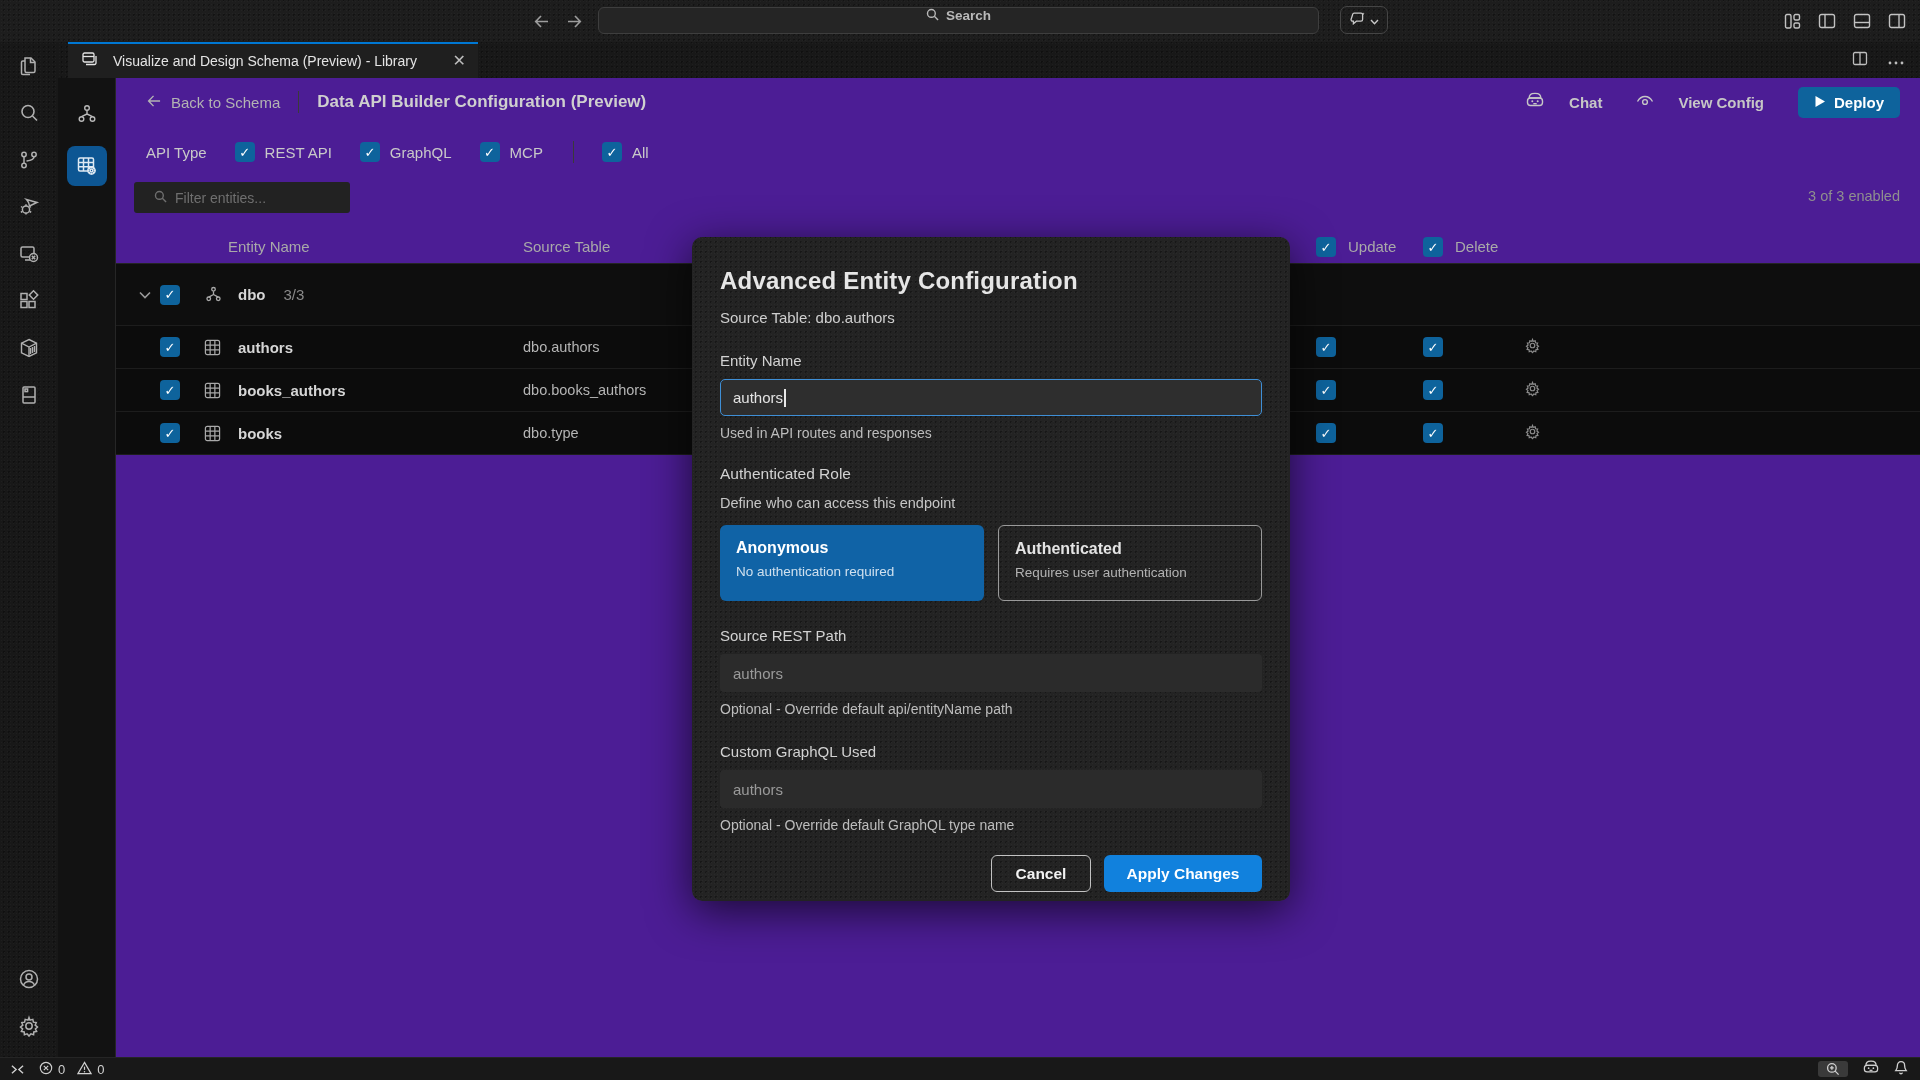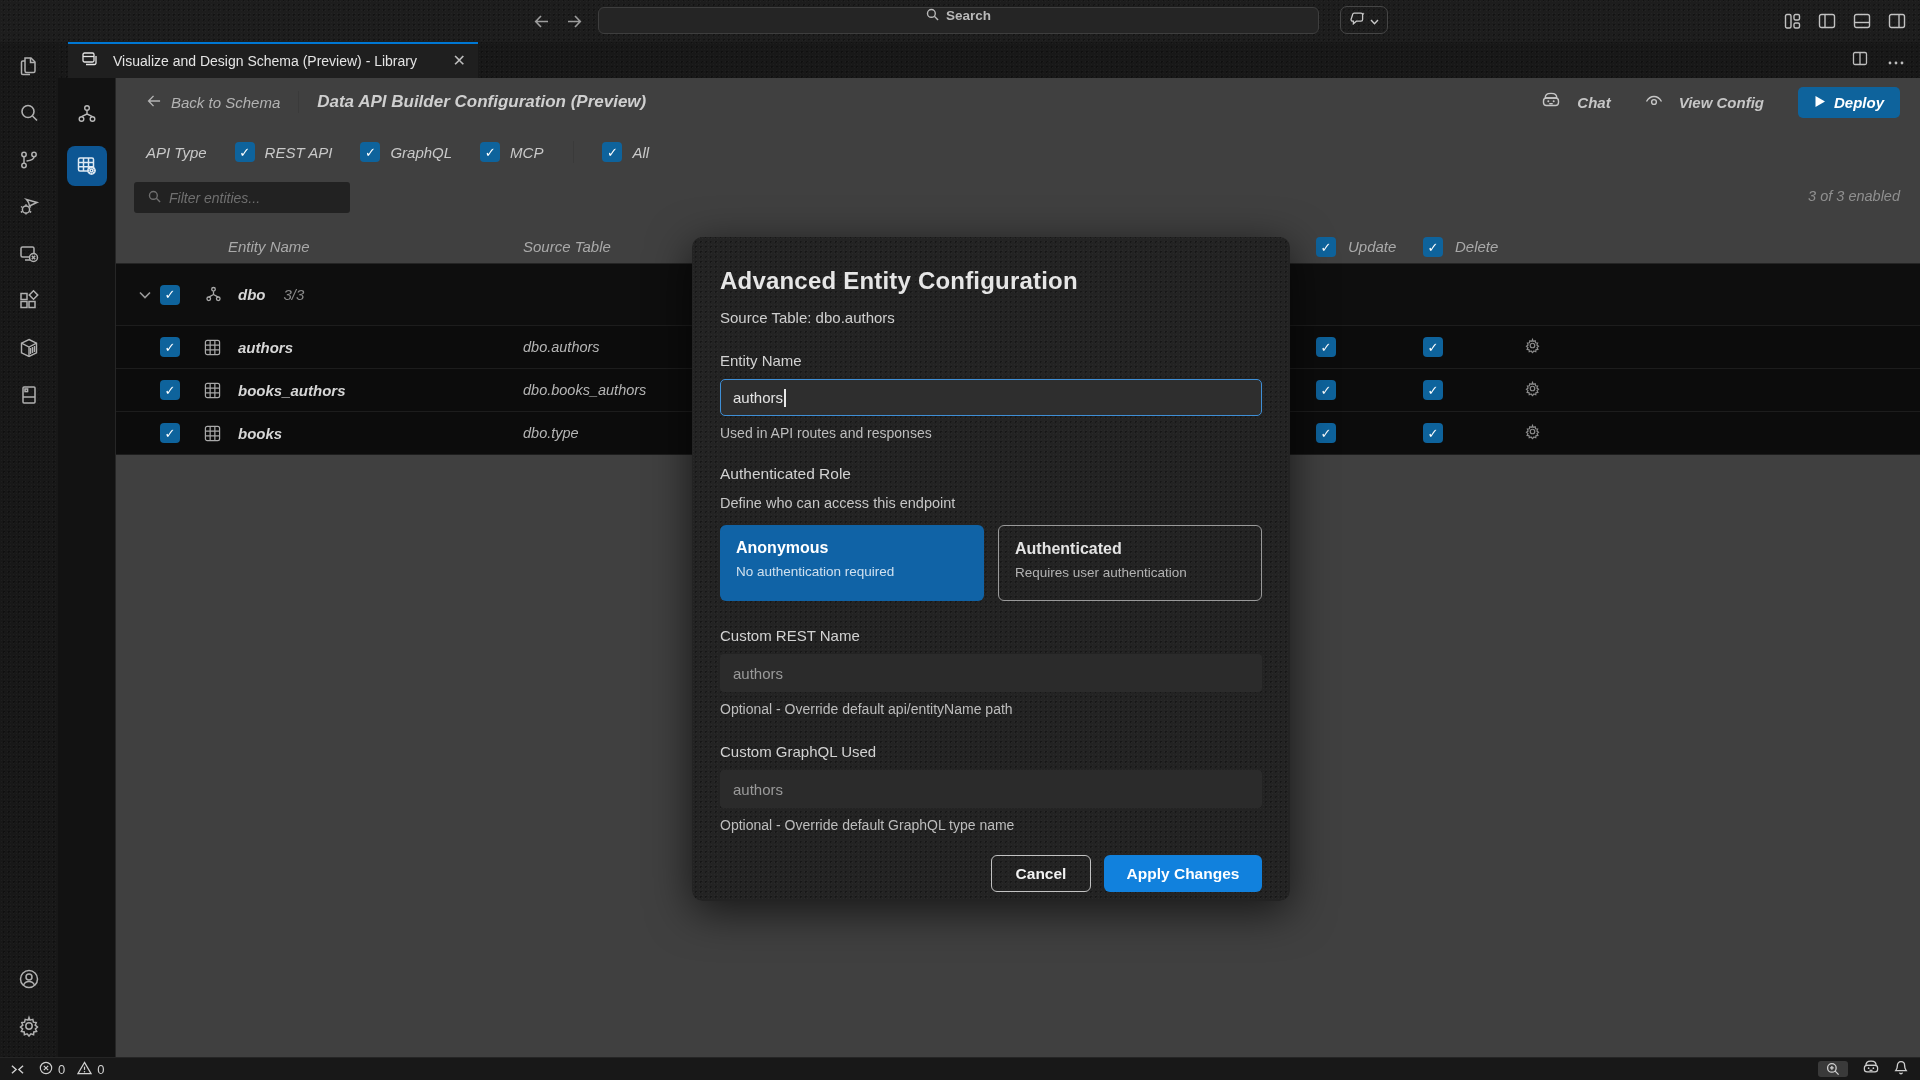--- a/index.html
+++ b/index.html
@@ -35,37 +35,37 @@
   #activitybar { position:absolute; left:0; top:42px; width:58px; height:1015px; background-color:#181818; display:flex; flex-direction:column; align-items:center; }
   .ab-icon { width:58px; height:47px; display:flex; align-items:center; justify-content:center; color:#b0b0b0; }
   .ab-spacer { flex:1; }
 
   
   #toolrail { position:absolute; left:58px; top:78px; width:58px; height:979px; background:#121212; border-right:1px solid #262626; display:flex; flex-direction:column; align-items:center; padding-top:16px; gap:12px; }
   .rail-btn { width:40px; height:40px; border-radius:8px; display:flex; align-items:center; justify-content:center; color:#b9b9b9; }
   .rail-btn.active { background:#0d5693; color:#dfeaf3; }
 
   
-  #main { position:absolute; left:116px; top:78px; width:1804px; height:979px; background:#404040;font-style:italic; }
+  #main { position:absolute; left:116px; top:78px; width:1804px; height:979px; background:#4c1d95; }
 
   #page-header { position:absolute; left:0; top:0; width:1804px; height:48px; display:flex; align-items:center; padding:0 20px 0 30px; }
   #back-link { display:flex; align-items:center; gap:9px; color:#b3b3b3; font-size:15px; }
   .hdr-divider { width:1px; height:22px; background:#3a3a3a; margin:0 18px; }
   #page-title { font-size:17px; font-weight:bold; color:#cfcfcf; }
   #header-actions { margin-left:auto; display:flex; align-items:center; gap:34px; }
-  .hdr-action { display:flex; align-items:center; gap:16px; color:#c6c6c6; font-size:15px; font-weight:bold;text-align:right; }
+  .hdr-action { display:flex; align-items:center; gap:24px; color:#c6c6c6; font-size:15px; font-weight:bold;text-align:right; }
   #deploy-button { display:flex; align-items:center; gap:8px; background:#0e639c; color:#fff; font-size:15px; font-weight:bold; border-radius:5px; padding:7px 16px; }
 
   #filter-bar { position:absolute; left:30px; top:56px; height:36px; display:flex; align-items:center; gap:14px; font-size:15px; color:#c9c9c9; }
   .chk { width:20px; height:20px; border-radius:4px; background:#0e639c; display:inline-flex; align-items:center; justify-content:center; color:#fff; font-size:13px; flex:none; }
   .filter-item { display:flex; align-items:center; gap:10px; margin-left:14px; }
   .vdiv { width:1px; height:22px; background:#3a3a3a; margin-left:16px; }
 
   #search-filter-row { position:absolute; left:0; top:104px; width:1804px; height:36px; }
-  #entity-filter { position:absolute; left:18px; top:0; width:216px; height:31px; background:#222; border-radius:3px; display:flex; align-items:center; gap:8px; padding:0 14px; color:#6f6f6f; font-size:14px; }
+  #entity-filter { position:absolute; left:18px; top:0; width:216px; height:31px; background:#222; border-radius:3px; display:flex; align-items:center; gap:8px; padding:0 20px; color:#6f6f6f; font-size:14px; }
   #enabled-count { position:absolute; right:20px; top:6px; color:#8f8f8f; font-size:14.5px; }
 
   
   #entity-table { position:absolute; left:0; top:152px; width:1804px; }
   .t-header { display:flex; align-items:center; height:34px; border-bottom:1px solid #242424; color:#a9a9a9; font-size:15px; }
   .row { display:flex; align-items:center; border-bottom:1px solid #1d1d1d; font-size:15px; background:#0c0c0c; }
   .row.group { height:62px; background:#0e0e0e; }
   .row.entity { height:43px; }
   .cell-chevron { width:30px; margin-left:14px; color:#9a9a9a; display:flex; justify-content:center; }
   .cell-chk { width:44px; display:flex; }
@@ -478,21 +478,21 @@
       <div class="role-card selected">
         <div class="role-title">Anonymous</div>
         <div class="role-sub">No authentication required</div>
       </div>
       <div class="role-card plain">
         <div class="role-title">Authenticated</div>
         <div class="role-sub">Requires user authentication</div>
       </div>
     </div>
 
-    <div class="fld-label">Custom REST Name</div>
+    <div class="fld-label">Source REST Path</div>
     <div class="modal-input">
       <span>authors</span>
     </div>
     <div class="hint">Optional - Override default api/entityName path</div>
 
     <div class="fld-label">Custom GraphQL Used</div>
     <div class="modal-input">
       <span>authors</span>
     </div>
     <div class="hint">Optional - Override default GraphQL type name</div>

